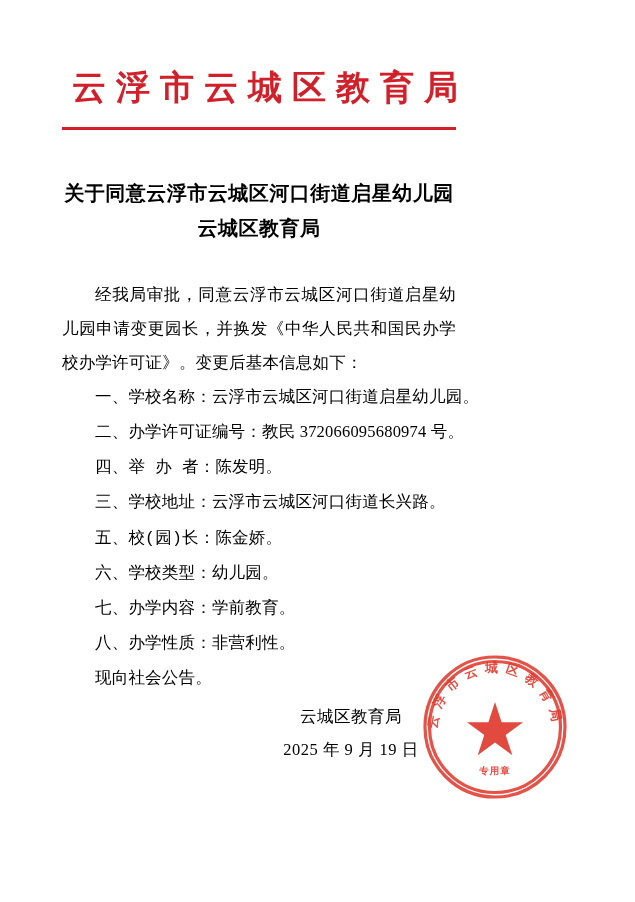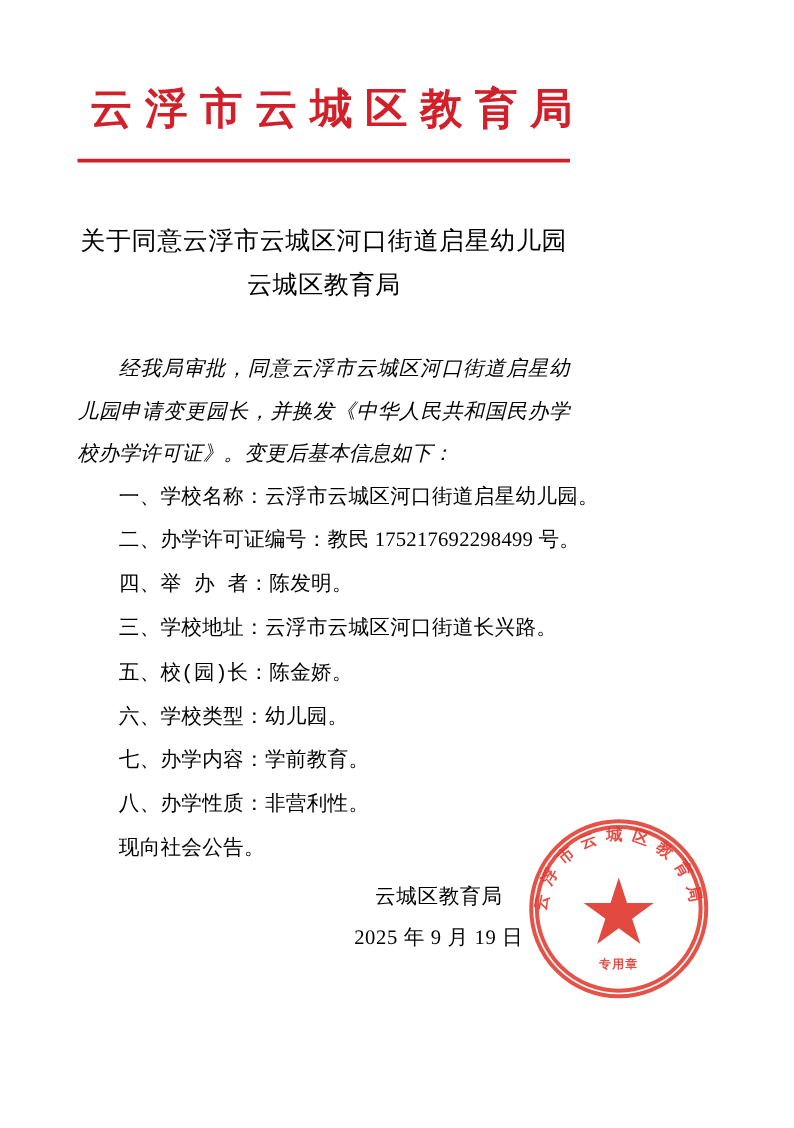--- a/index.html
+++ b/index.html
@@ -42,40 +42,39 @@
     width: 100%;
     height: 2.5px;
     background: #d2202a;
   }
 
   
   .doc-title {
     margin-top: 46px;
     text-align: center;
     font-size: 20px;
-    font-weight: normal;
+    font-weight: bold;
     line-height: 1.75;
     letter-spacing: 0.5px;
   }
   .doc-title .line {
     display: block;
   }
 
   
   .body-text {
     margin-top: 32px;
     font-size: 16.5px;
     line-height: 2.07;
     text-align: justify;
     letter-spacing: 0.2px;
   }
   .para {
     text-indent: 2em;
     margin: 0;
-    font-style: italic;
   }
   .item {
     text-indent: 2em;
     margin: 0;
     white-space: nowrap;
   }
   .item .label {
     letter-spacing: 0.2px;
     font-family: Liberation Mono, monospace;
   }
@@ -154,21 +153,21 @@
     <span class="line">云城区教育局</span>
   </div>
 
   <div class="body-text">
     <p class="para">经我局审批，同意云浮市云城区河口街道启星幼儿园申请变更园长，并换发《中华人民共和国民办学校办学许可证》。变更后基本信息如下：</p>
 
     <p class="item">
       <span class="label">一、学校名称：</span><span class="value">云浮市云城区河口街道启星幼儿园。</span>
     </p>
     <p class="item">
-      <span class="label">二、办学许可证编号：</span><span class="value">教民 175217692298499 号。</span>
+      <span class="label">二、办学许可证编号：</span><span class="value">教民 372066095680974 号。</span>
     </p>
     <p class="item">
       <span class="label">四、举 办 者：</span><span class="value">陈发明。</span>
     </p>
     <p class="item">
       <span class="label">三、学校地址：</span><span class="value">云浮市云城区河口街道长兴路。</span>
     </p>
     <p class="item">
       <span class="label">五、校(园)长：</span><span class="value">陈金娇。</span>
     </p>

